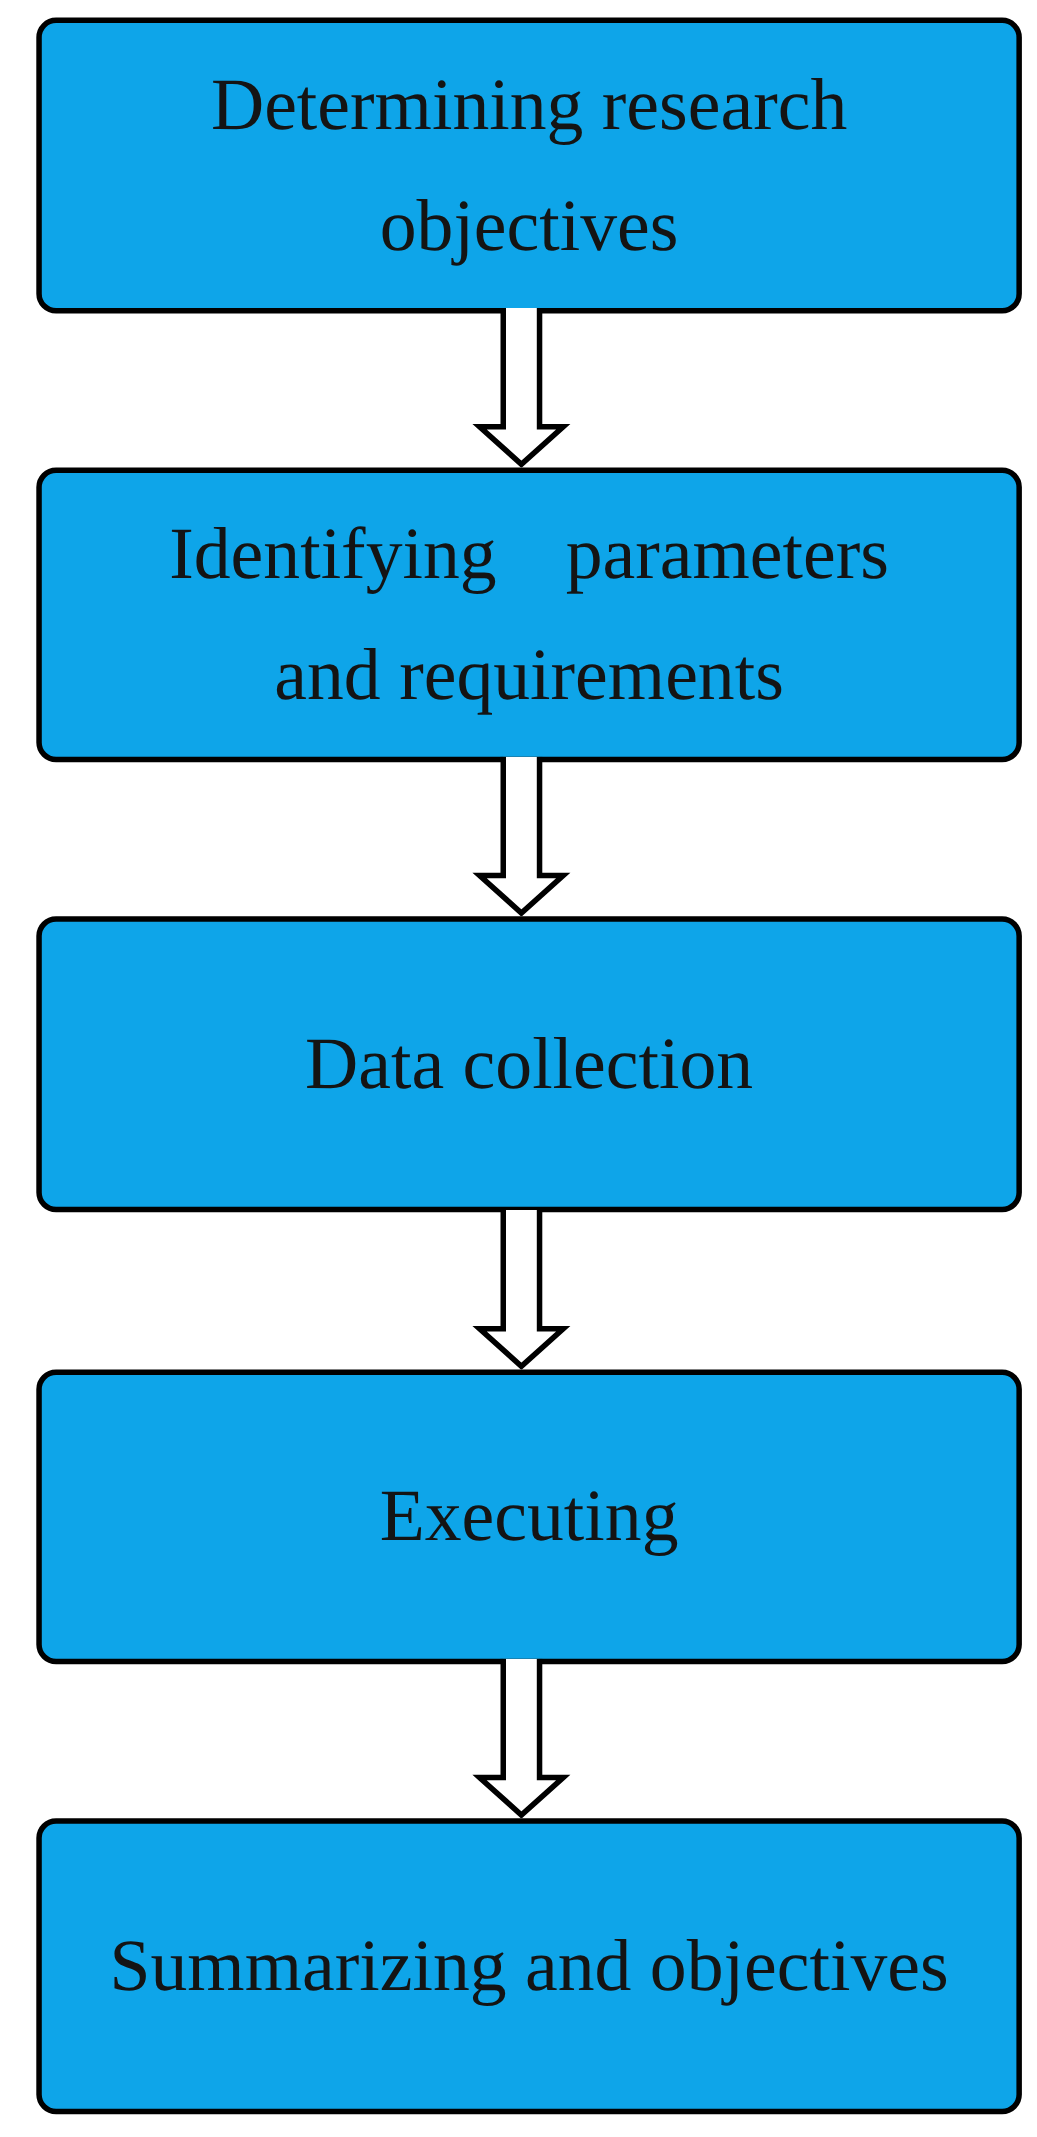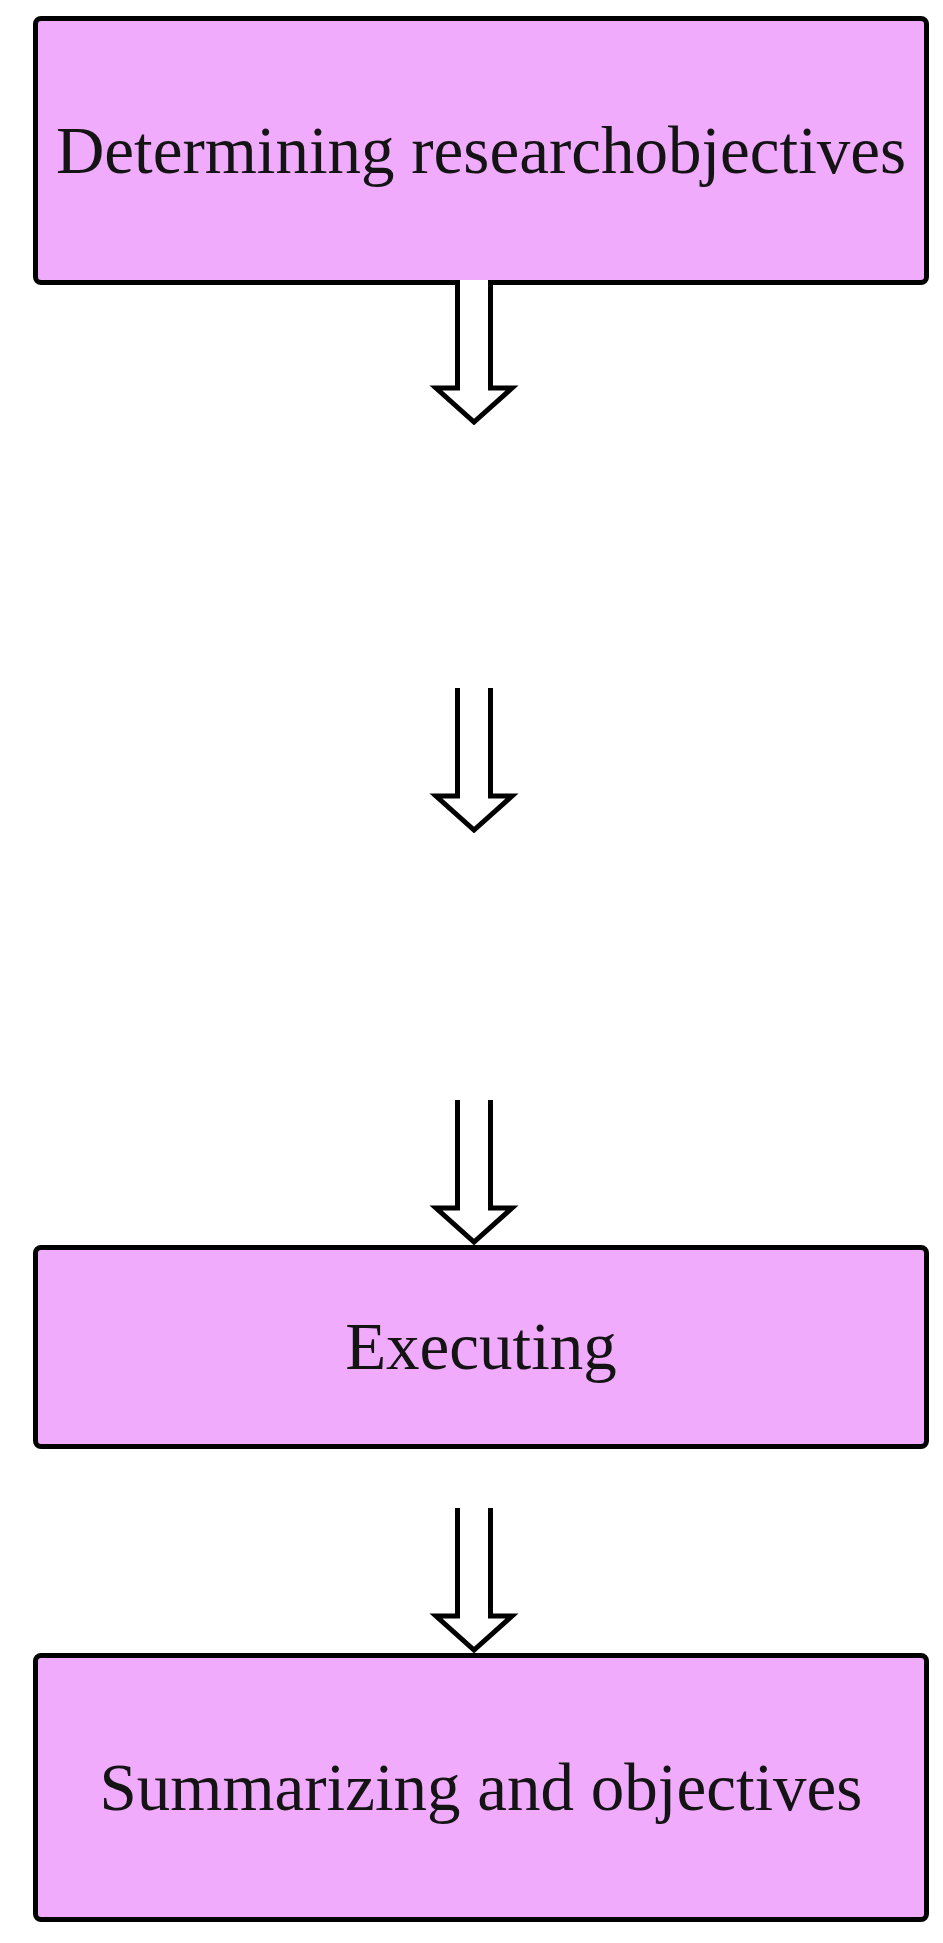--- a/index.html
+++ b/index.html
@@ -13,35 +13,36 @@
     height: 1943px;
     background: #ffffff;
     overflow: hidden;
     font-family: "Liberation Serif", "DejaVu Serif", serif;
   }
   .flow-box {
     position: absolute;
     left: 33px;
     width: 896px;
     box-sizing: border-box;
-    background: #f0abfc;
+    background: #0ea5e9;
     border: 5px solid #000000;
-    border-radius: 8px;
+    border-radius: 18px;
     display: flex;
+    flex-direction: column;
     justify-content: center;
     align-items: center;
     text-align: center;
     color: #141414;
     font-size: 67px;
     line-height: 1.64;
   }
   .box-1 { top: 16px;   height: 269px; }
   .box-2 { top: 425px;  height: 268px; }
   .box-3 { top: 833px;  height: 269px; }
-  .box-4 { top: 1245px; height: 204px; }
+  .box-4 { top: 1245px; height: 268px; }
   .box-5 { top: 1653px; height: 269px; }
 
   .step-line { display: block; white-space: nowrap; }
   .wide-space { word-spacing: 46px; }
 
   .connector {
     position: absolute;
     left: 426px;
     width: 96px;
     line-height: 0;
@@ -61,27 +62,34 @@
     <span class="step-line">Determining research</span>
     <span class="step-line">objectives</span>
   </div>
 
   <div class="connector conn-1">
     <svg viewBox="0 0 96 145" preserveAspectRatio="none">
       <path d="M31.5,0 V108 H10 L48,142 L86,108 H64.5 V0" fill="#ffffff" stroke="#000000" stroke-width="5" stroke-linejoin="miter"></path>
     </svg>
   </div>
 
+  <div class="flow-box box-2">
+    <span class="step-line wide-space">Identifying parameters</span>
+    <span class="step-line">and requirements</span>
+  </div>
 
   <div class="connector conn-2">
     <svg viewBox="0 0 96 145" preserveAspectRatio="none">
       <path d="M31.5,0 V108 H10 L48,142 L86,108 H64.5 V0" fill="#ffffff" stroke="#000000" stroke-width="5" stroke-linejoin="miter"></path>
     </svg>
   </div>
 
+  <div class="flow-box box-3">
+    <span class="step-line">Data collection</span>
+  </div>
 
   <div class="connector conn-3">
     <svg viewBox="0 0 96 145" preserveAspectRatio="none">
       <path d="M31.5,0 V108 H10 L48,142 L86,108 H64.5 V0" fill="#ffffff" stroke="#000000" stroke-width="5" stroke-linejoin="miter"></path>
     </svg>
   </div>
 
   <div class="flow-box box-4">
     <span class="step-line">Executing</span>
   </div>

